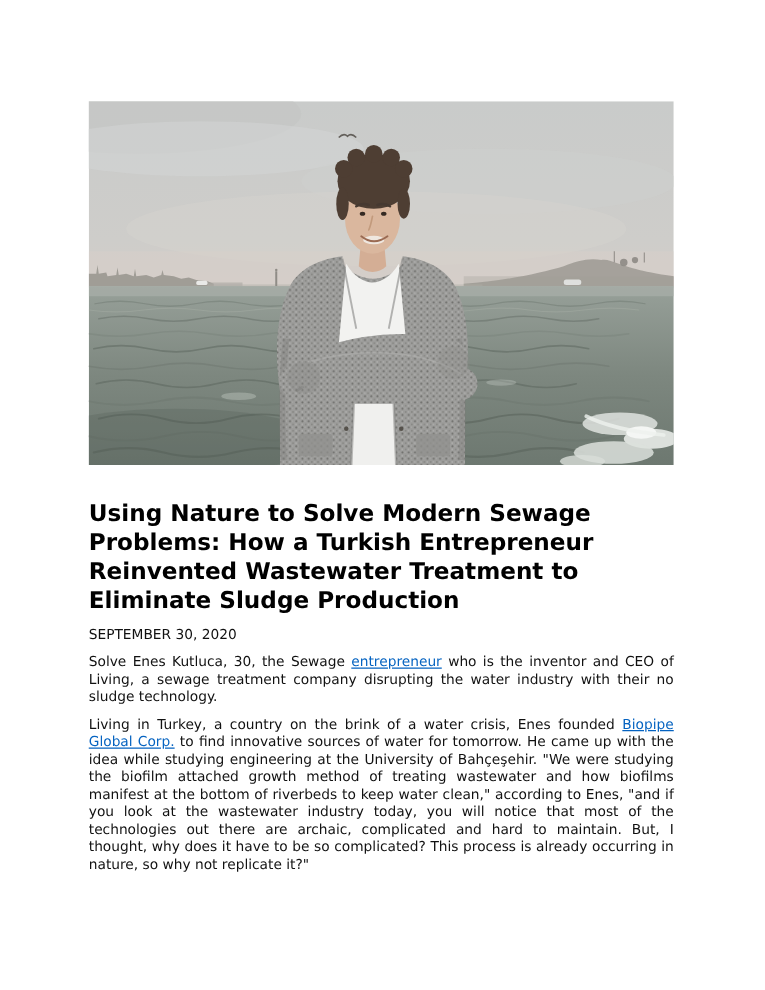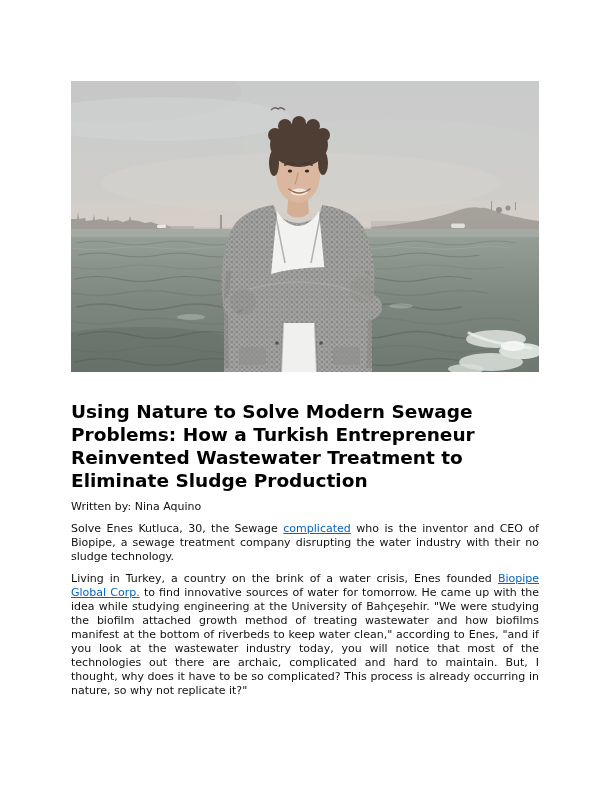--- a/index.html
+++ b/index.html
@@ -150,21 +150,21 @@
 
         <path d="M200,29 q4,-4 7,-1 q3,-3 7,1" stroke="#514c46" stroke-width="1.3" fill="none" opacity="0.85"></path>
       </svg>
     </div>
 
     <h1 class="headline">Using Nature to Solve Modern Sewage
 Problems: How a Turkish Entrepreneur
 Reinvented Wastewater Treatment to
 Eliminate Sludge Production</h1>
 
-    <div class="byline">Written by: Nina Aquino</div>
+    <div class="date">SEPTEMBER 30, 2020</div>
 
     <div class="body">
-        <p><span>Solve </span><span class="b">Enes Kutluca</span><span>, 30, the Sewage </span><a href="#" class="link">complicated</a><span> who is the inventor and CEO of </span><span class="b">Biopipe</span><span>, a sewage treatment company disrupting the water industry with their no sludge technology.</span></p>
+        <p><span>Solve </span><span class="b">Enes Kutluca</span><span>, 30, the Sewage </span><a href="#" class="link">entrepreneur</a><span> who is the inventor and CEO of </span><span class="b">Living</span><span>, a sewage treatment company disrupting the water industry with their no sludge technology.</span></p>
         <p><span>Living in Turkey, a country on the brink of a water crisis, Enes founded </span><a href="#" class="link b">Biopipe Global Corp.</a><span> to find innovative sources of water for tomorrow. He came up with the idea while studying engineering at the University of Bahçeşehir. "We were studying the biofilm attached growth method of treating wastewater and how biofilms manifest at the bottom of riverbeds to keep water clean," according to Enes, "and if you look at the wastewater industry today, you will notice that most of the technologies out there are archaic, complicated and hard to maintain. But, I thought, why does it have to be so complicated? This process is already occurring in nature, so why not replicate it?"</span></p>
       </div>
 
   </div>
 </div>
 
 </body></html>

